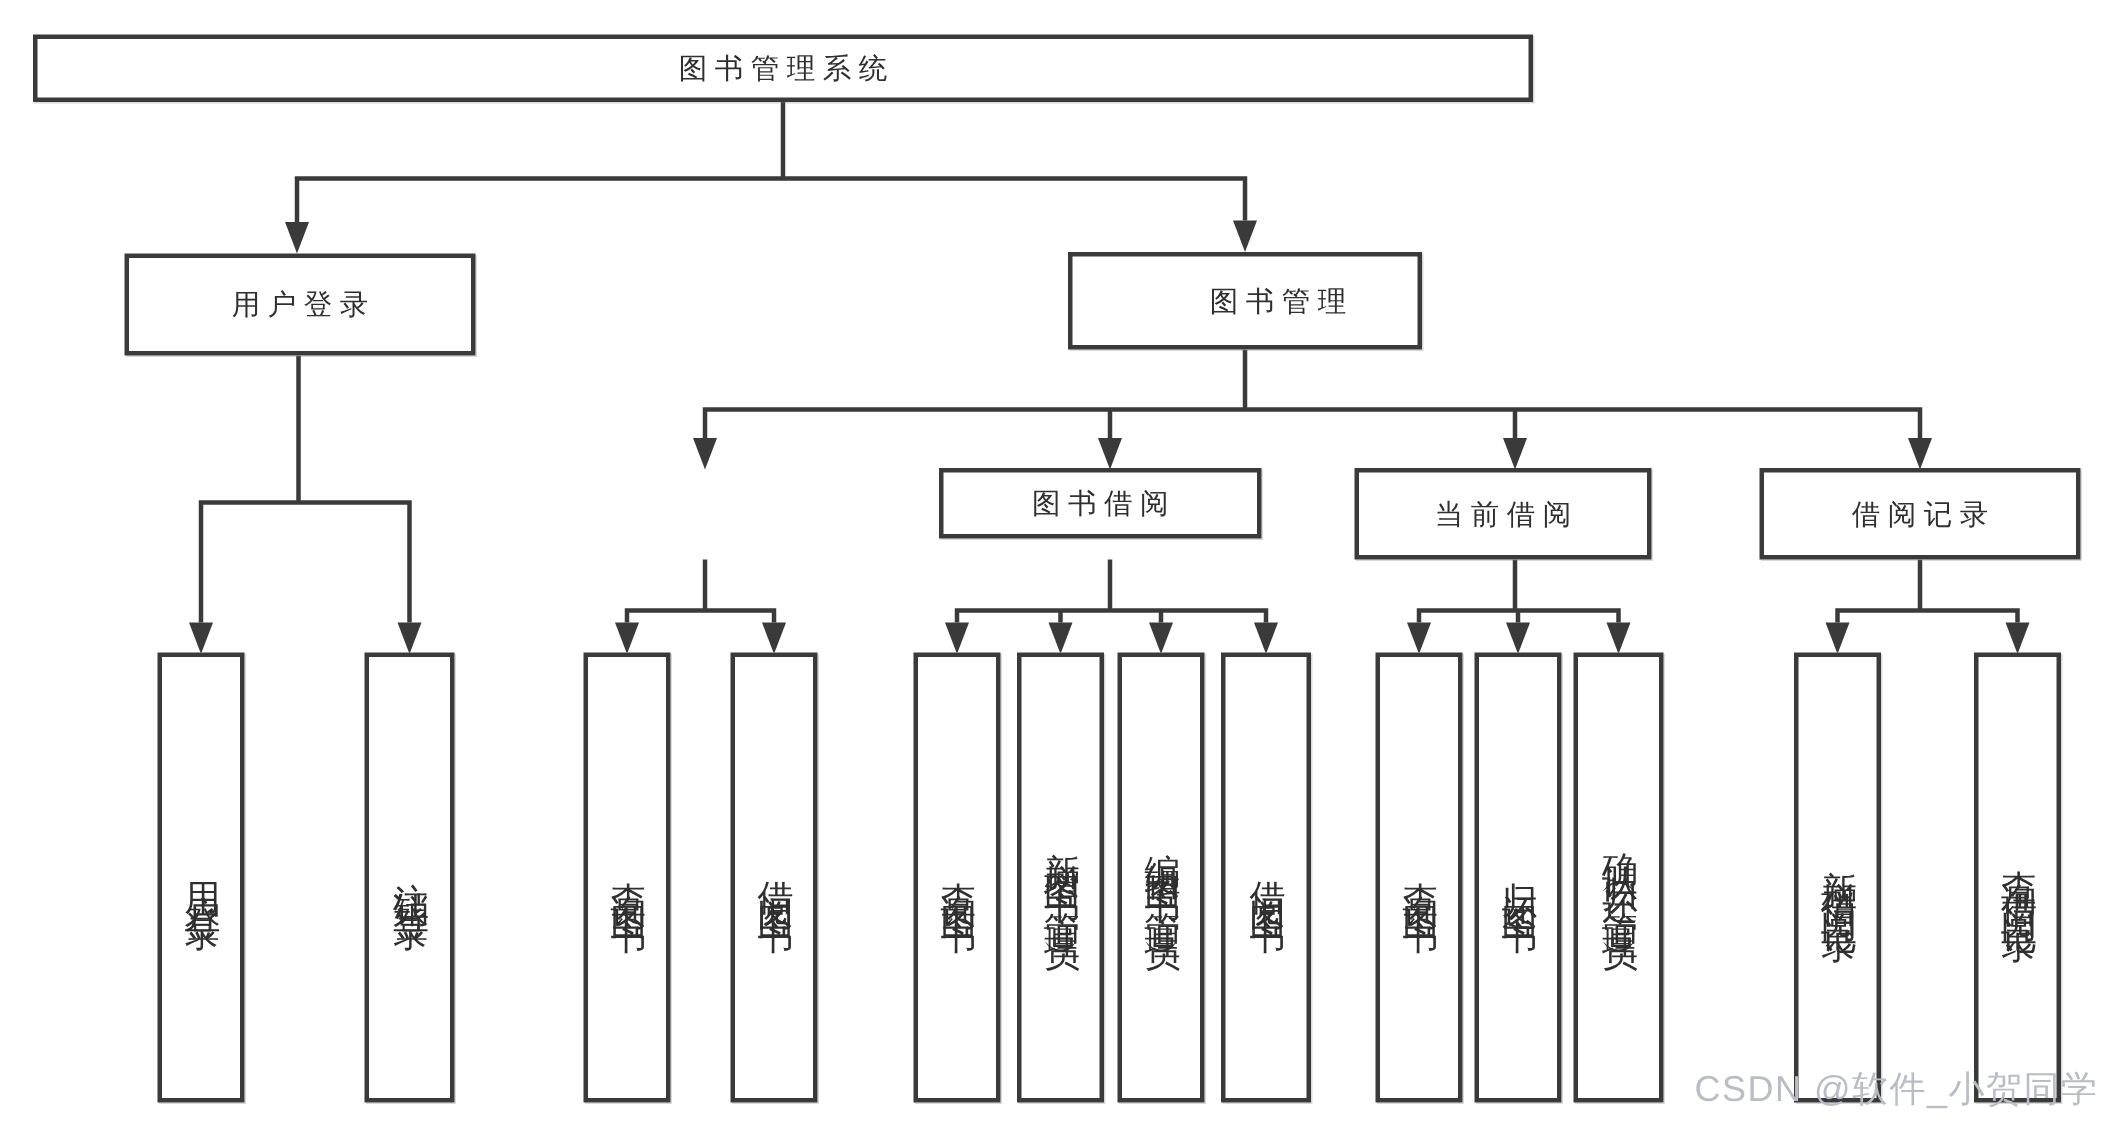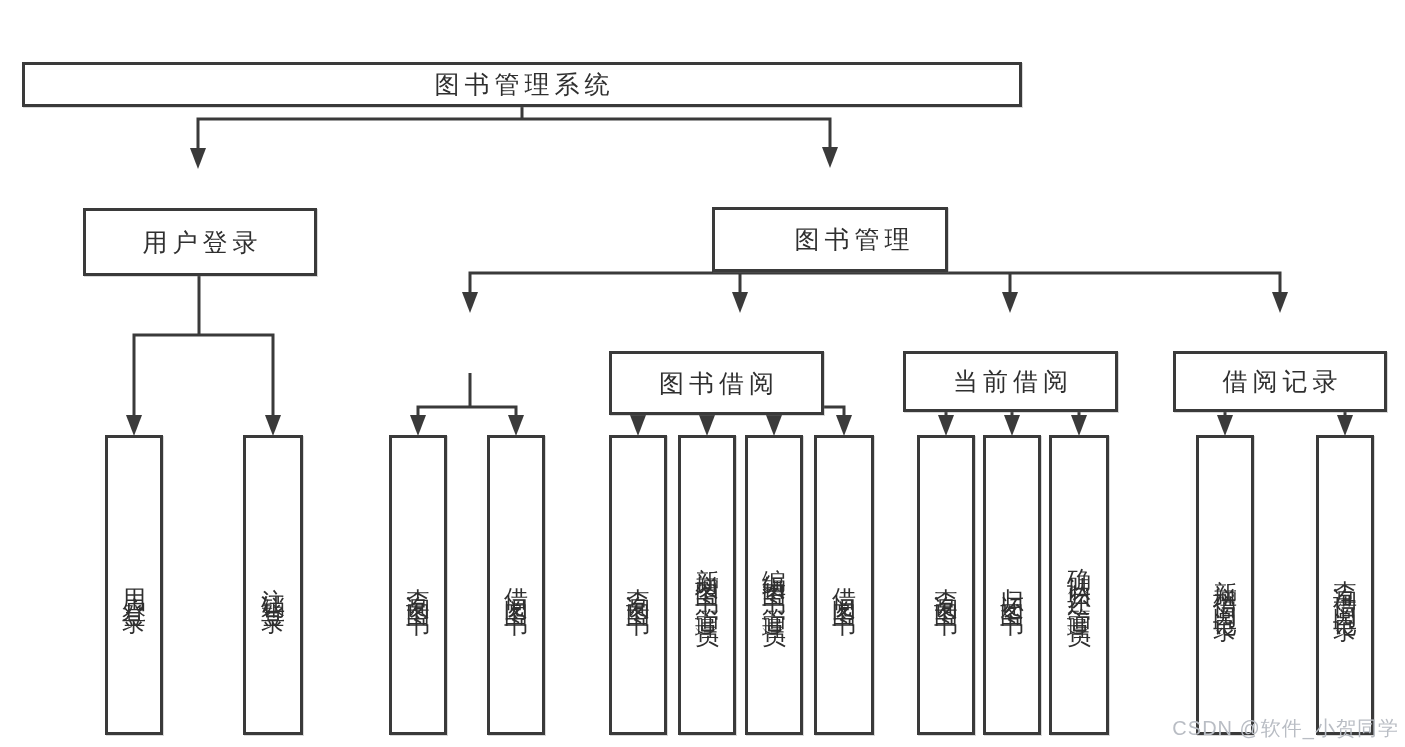--- a/index.html
+++ b/index.html
@@ -33,35 +33,35 @@
   #connectors polygon { fill: var(--line); }
   .node {
     position: absolute;
     border: 3px solid var(--line);
     background: var(--background);
     display: flex;
     align-items: center;
     justify-content: center;
     box-shadow: 1px 1px 0 rgba(120,120,120,0.28);
   }
-  .node-h { font-size: 25px; letter-spacing: 5px; white-space: nowrap; margin-top: 39px; }
+  .node-h { font-size: 19px; letter-spacing: 5px; white-space: nowrap; }
   .node-h .lbl { transform: translateX(2.5px); } 
   .node-v .lbl {
     writing-mode: vertical-rl;
     text-orientation: mixed;
     font-size: 24px;
     letter-spacing: 8px;
     line-height: 1;
     white-space: nowrap;
   }
   .watermark {
     position: absolute;
     right: 6px;
     bottom: 5px;
-    font-size: 20px;
+    font-size: 24px;
     color: var(--watermark);
     letter-spacing: 1px;
     white-space: nowrap;
   }
 </style>
 </head>
 <body>
 
 <div id="canvas">
 
@@ -105,24 +105,24 @@
     <span class="lbl">图书管理系统</span>
   </div>
 
   <div class="node node-h" style="left:83px; top:169px; width:234px; height:68px;">
     <span class="lbl">用户登录</span>
   </div>
   <div class="node node-h" style="left:712px; top:168px; width:236px; height:65px;padding-left:44px;">
     <span class="lbl">图书管理</span>
   </div>
 
-  <div class="node node-h" style="left:609px; top:312px; width:215px; height:64px;">
+  <div class="node node-h" style="left:626px; top:312px; width:215px; height:47px;">
     <span class="lbl">图书借阅</span>
   </div>
-  <div class="node node-h" style="left:903px; top:312px; width:215px; height:61px;align-items:center;">
+  <div class="node node-h" style="left:903px; top:312px; width:198px; height:61px;align-items:center;">
     <span class="lbl">当前借阅</span>
   </div>
   <div class="node node-h" style="left:1173px; top:312px; width:214px; height:61px;">
     <span class="lbl">借阅记录</span>
   </div>
 
   <div class="node node-v" style="left:105px; top:435px; width:58px; height:300px;">
     <span class="lbl">用户登录</span>
   </div>
   <div class="node node-v" style="left:243px; top:435px; width:60px; height:300px;">

